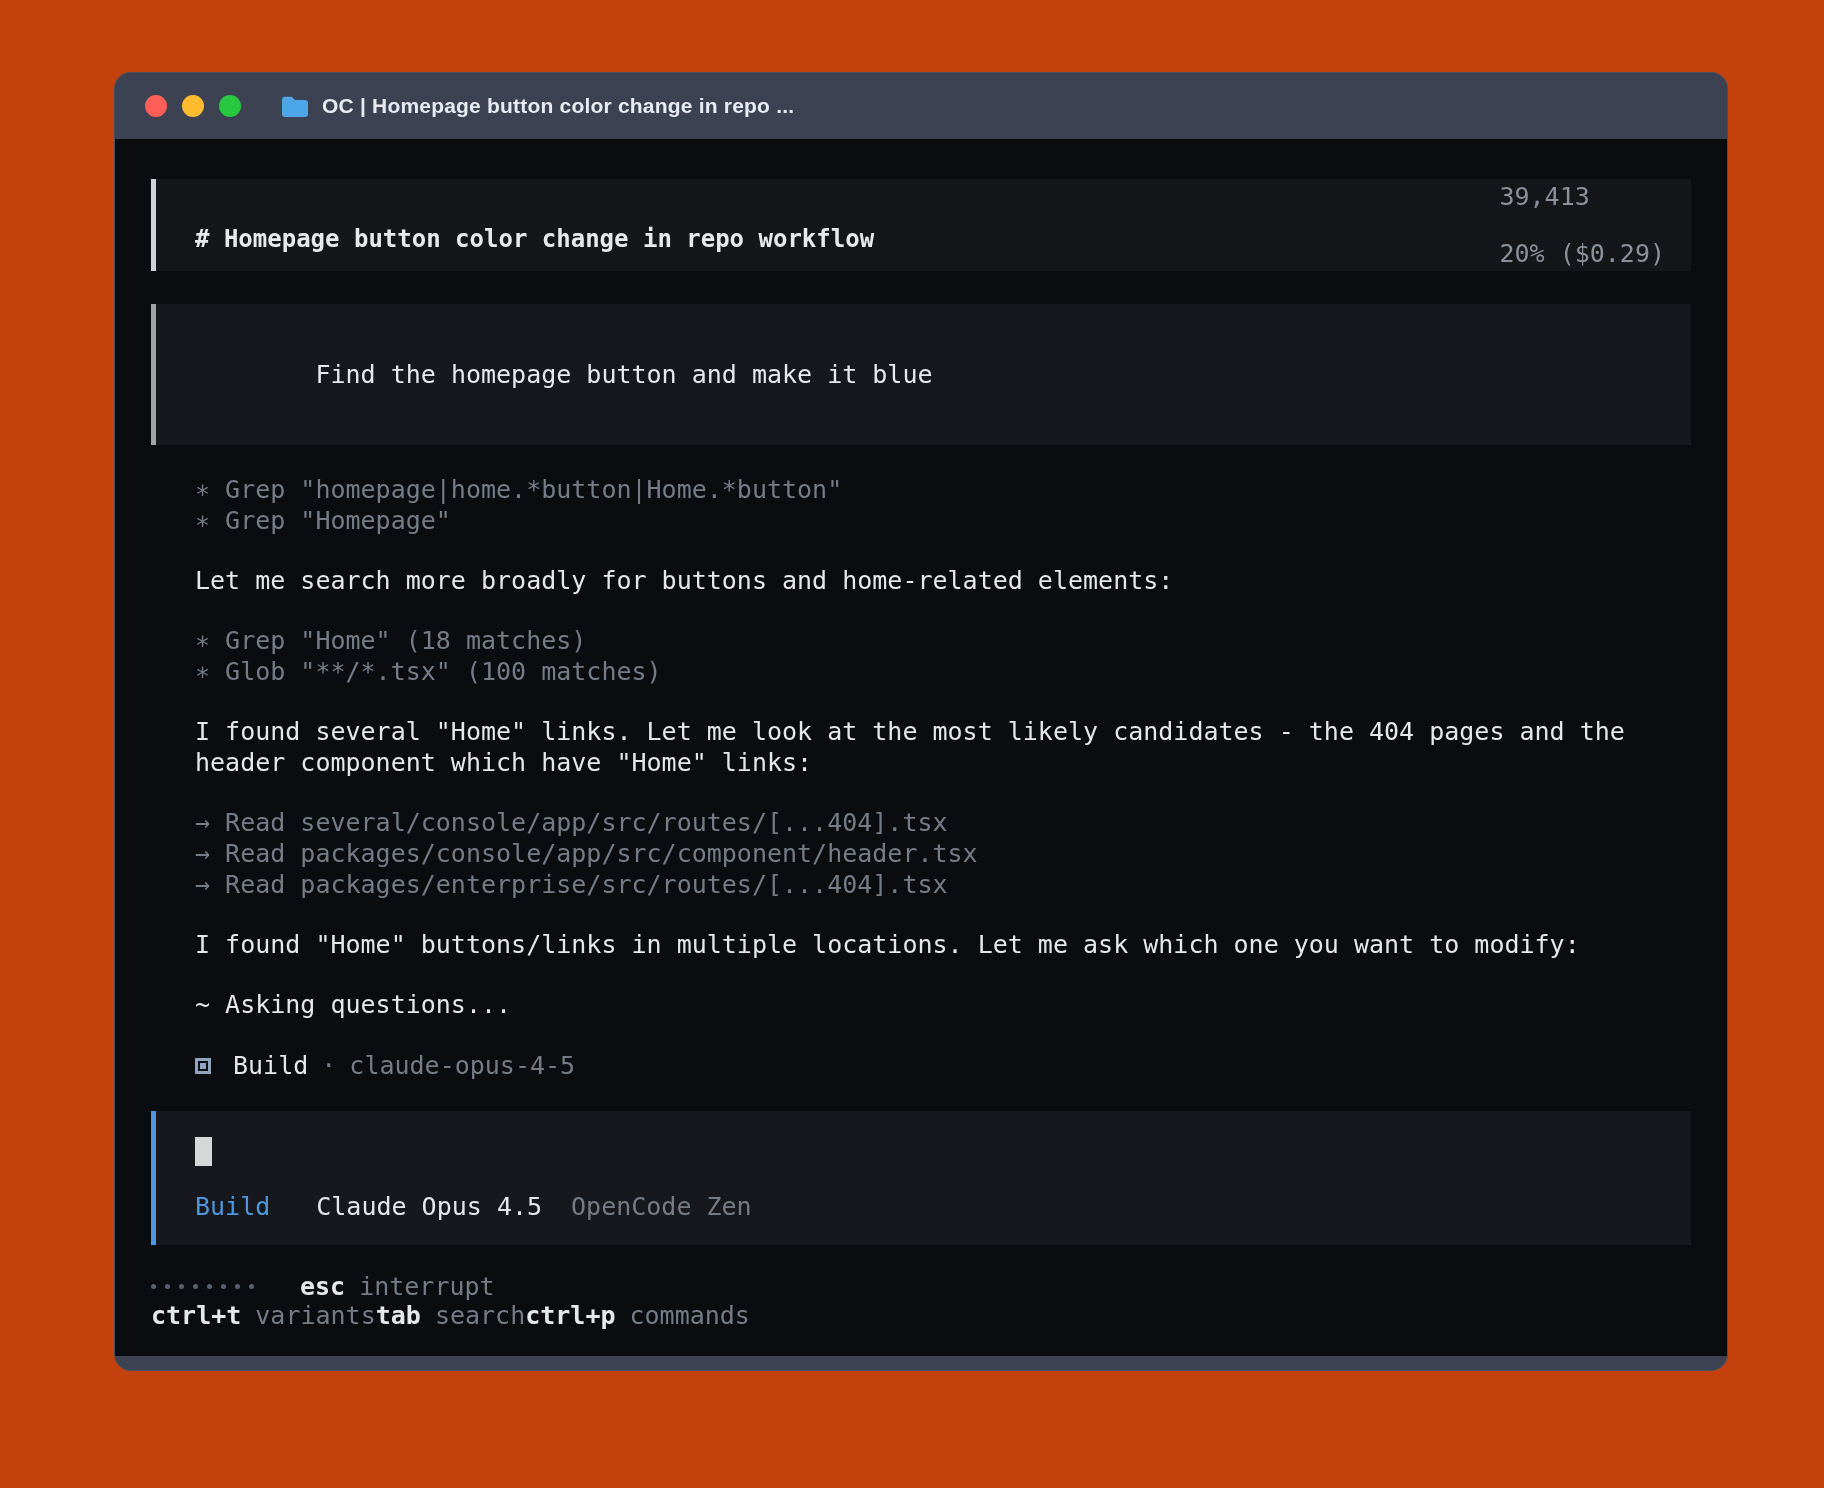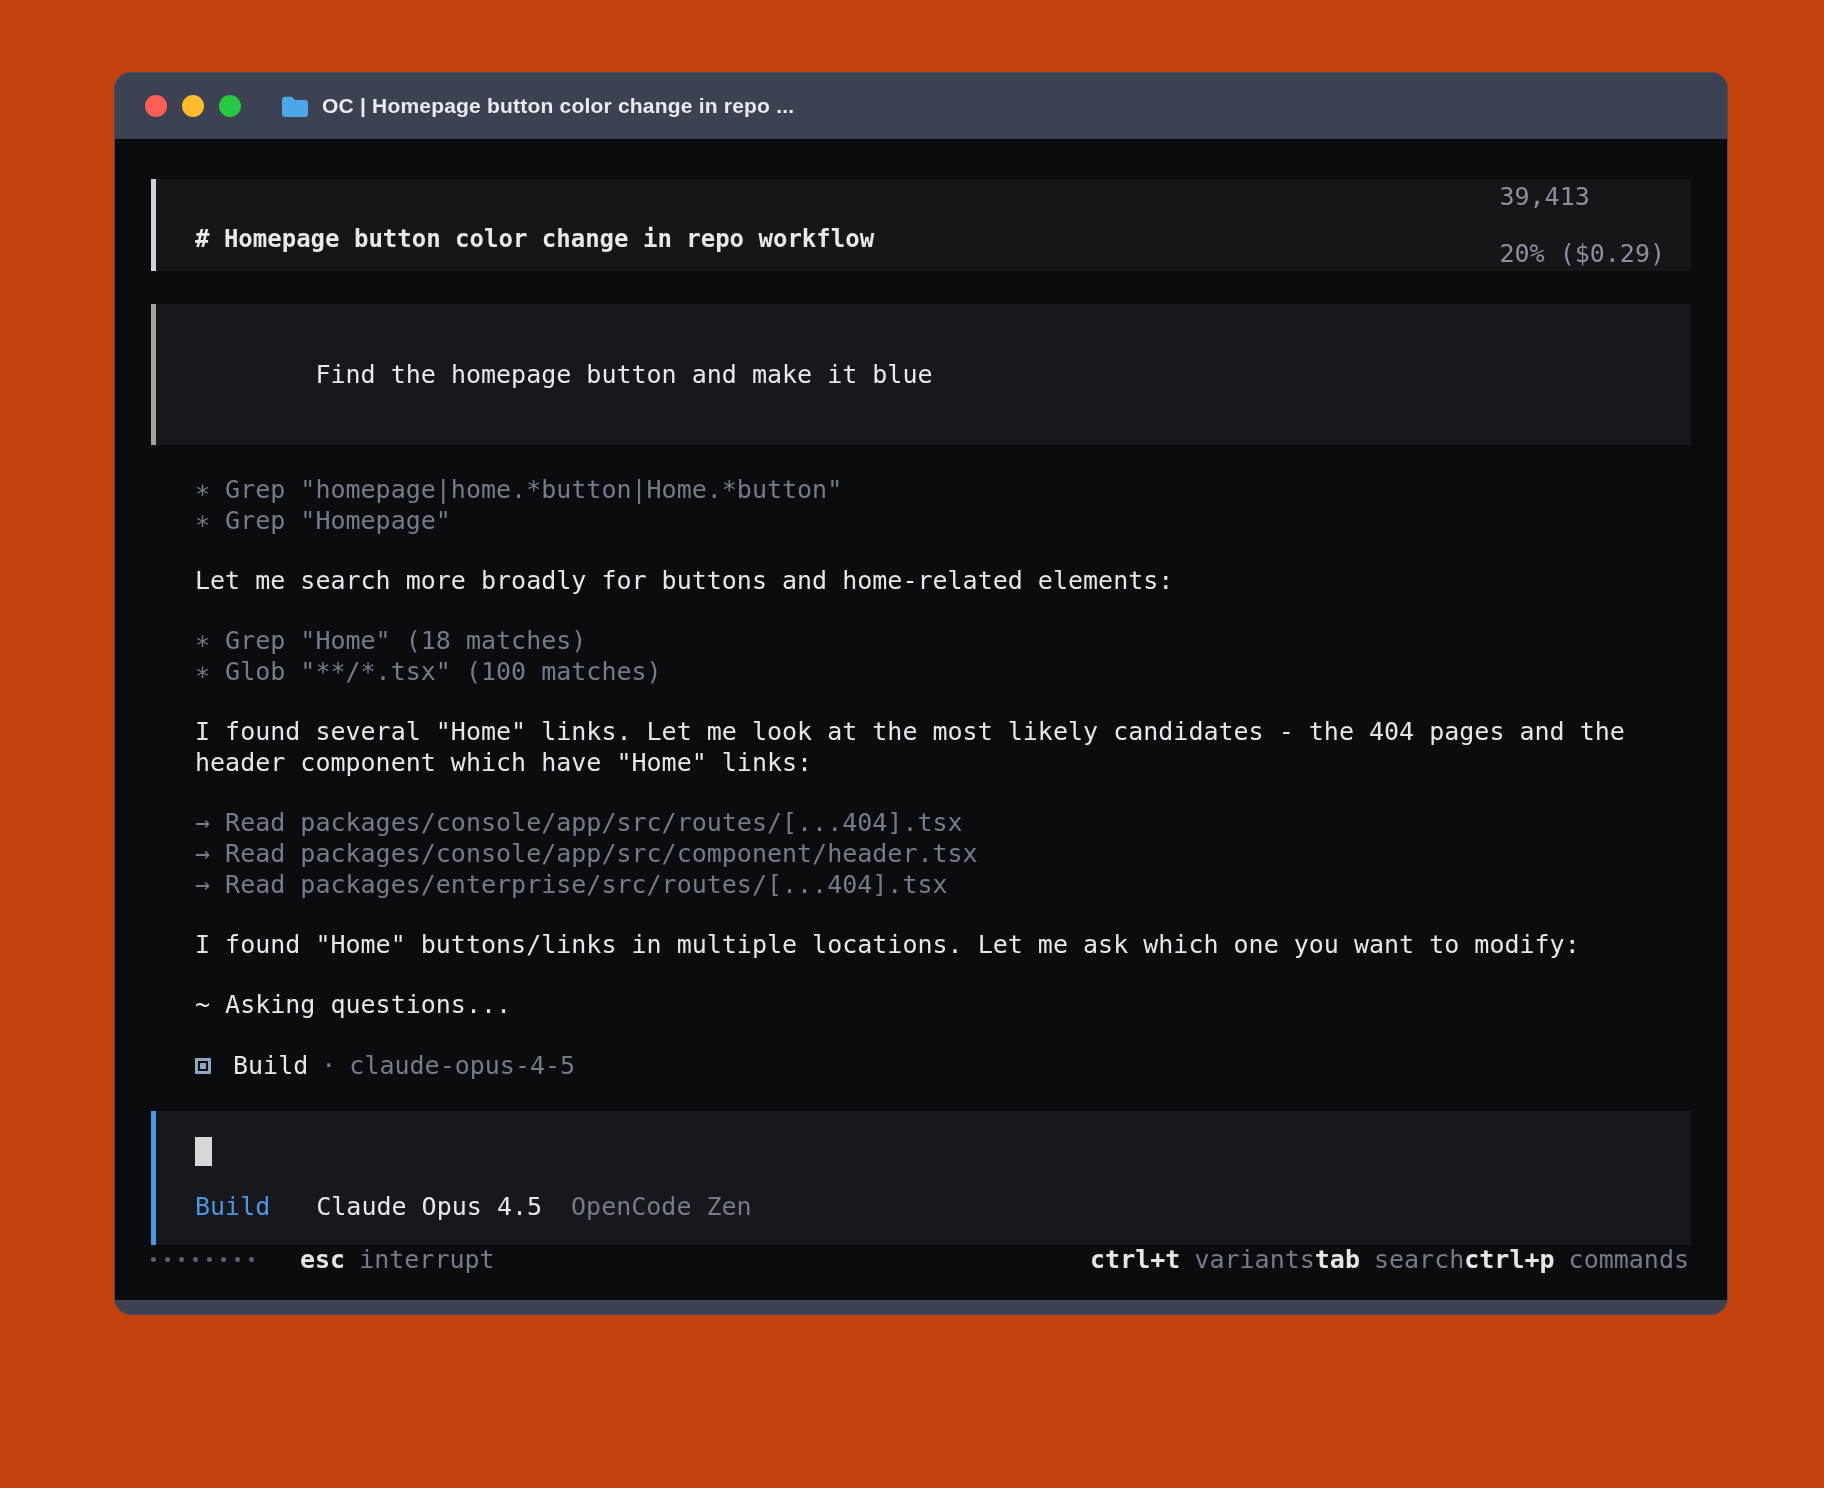--- a/index.html
+++ b/index.html
@@ -50,22 +50,22 @@
 
   .input-block { margin-top:30px; background:#17181d; border-left:5px solid #4d96e0;
                  padding:26px 26px 24px 39px; }
   .cursor { display:block; width:17px; height:29px; background:#d6d7d9; }
   .input-meta { margin-top:26px; display:flex; align-items:baseline;
                 font-size:25px; white-space:pre; }
   .input-mode { color:#4d96e0; margin-right:46px; }
   .input-model { color:#e6e7ea; margin-right:29px; }
   .input-provider { color:#767c87; }
 
-  .footer { display:flex; align-items:flex-start; justify-content:space-between;
-            font-size:25px; white-space:pre; padding-right:2px; }
+  .footer { margin-top:27px; display:flex; align-items:flex-start; justify-content:space-between;
+            font-size:25px; white-space:pre; padding-right:2px;flex-direction:column; }
   .footer-left { display:flex; align-items:center; }
   .spinner { display:flex; gap:9px; margin-right:46px; align-items:center; }
   .spinner i { width:5px; height:5px; border-radius:50%; background:#5a606c; }
   .key { color:#e6e7ea; font-weight:bold; }
   .hint { color:#767c87; margin-left:14px; }
   .footer-right { display:flex; align-items:center; }
   .hint-group { display:flex; align-items:baseline; }
 </style>
 </head>
 <body>
@@ -115,21 +115,21 @@
         <p class="pline gray">∗ Grep "Home" (18 matches)</p>
         <p class="pline gray">∗ Glob "**/*.tsx" (100 matches)</p>
       </div>
 
       <div class="mt">
         <p class="pline white">I found several "Home" links. Let me look at the most likely candidates - the 404 pages and the</p>
         <p class="pline white">header component which have "Home" links:</p>
       </div>
 
       <div class="mt">
-        <p class="pline gray">→ Read packages/console/app/src/routes/[...404].tsx</p>
+        <p class="pline gray">→ Read several/console/app/src/routes/[...404].tsx</p>
         <p class="pline gray">→ Read packages/console/app/src/component/header.tsx</p>
         <p class="pline gray">→ Read packages/enterprise/src/routes/[...404].tsx</p>
       </div>
 
       <p class="pline white mt">I found "Home" buttons/links in multiple locations. Let me ask which one you want to modify:</p>
 
       <p class="pline white mt">~ Asking questions...</p>
 
       <div class="status-row">
         <span class="status-icon"></span>

